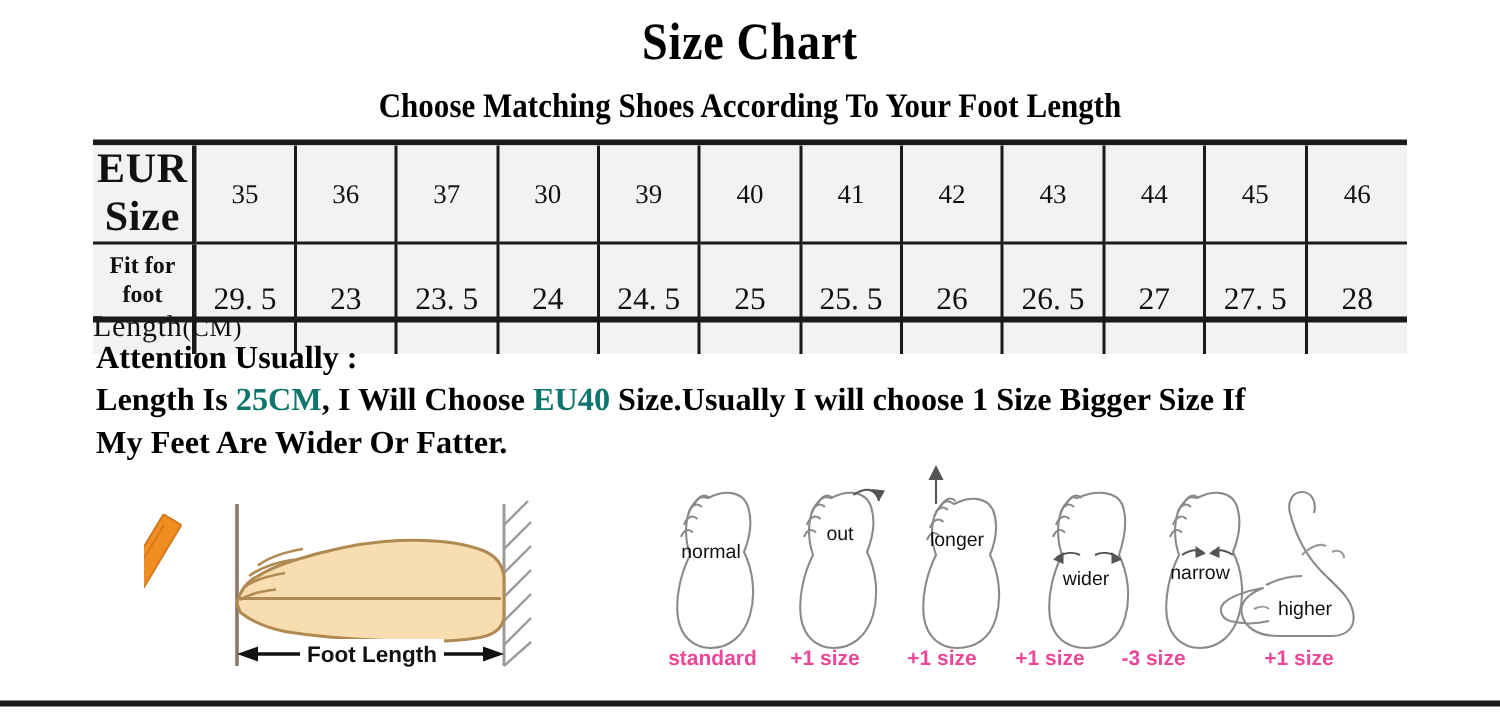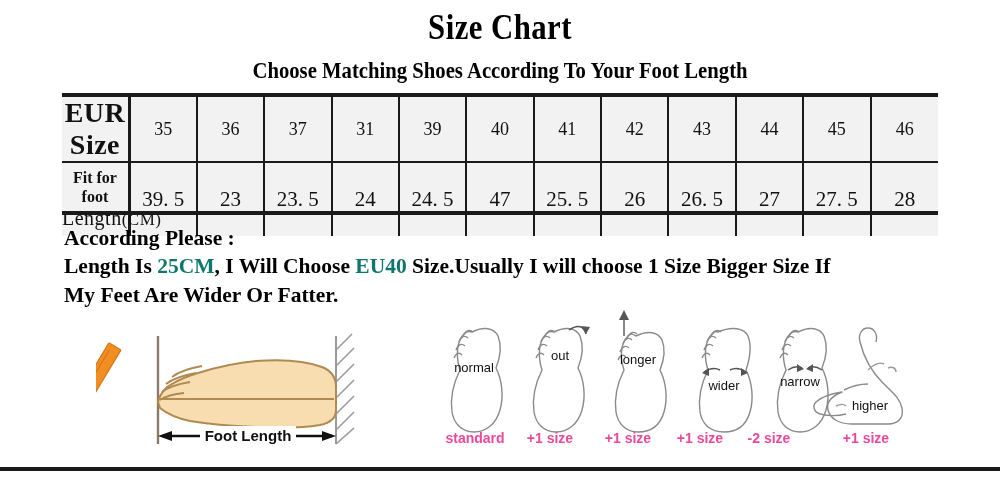--- a/index.html
+++ b/index.html
@@ -109,56 +109,56 @@
 <div id="subtitle">Choose Matching Shoes According To Your Foot Length</div>
 
 <div id="table-top-rule"></div>
 <table id="size-table">
   <tbody>
       <tr class="row-head">
     <td class="first-col">EUR Size</td>
     <td>35</td>
     <td>36</td>
     <td>37</td>
-    <td>31</td>
+    <td>30</td>
     <td>39</td>
     <td>40</td>
     <td>41</td>
     <td>42</td>
     <td>43</td>
     <td>44</td>
     <td>45</td>
     <td class="last-col">46</td>
   </tr>
   <tr class="row-len">
     <td class="first-col">
       <span class="len-label">
         <span class="l1">Fit for foot</span>
         <span class="l2"><span>Length</span><small>(CM)</small></span>
       </span>
     </td>
-    <td>39. 5</td>
+    <td>29. 5</td>
     <td>23</td>
     <td>23. 5</td>
     <td>24</td>
     <td>24. 5</td>
-    <td>47</td>
+    <td>25</td>
     <td>25. 5</td>
     <td>26</td>
     <td>26. 5</td>
     <td>27</td>
     <td>27. 5</td>
     <td class="last-col">28</td>
   </tr>
 </tbody>
   </table>
 <div id="table-bottom-rule"></div>
 
 <div id="attention">
-  <span class="ln">According Please :</span>
+  <span class="ln">Attention Usually :</span>
   <span class="ln"><span>Length Is </span><span class="hl">25CM</span><span>, I Will Choose </span><span class="hl">EU40</span><span> Size.Usually I will choose 1 Size Bigger Size If</span></span>
   <span class="ln">My Feet Are Wider Or Fatter.</span>
 </div>
 
 <svg id="measure-illustration" viewBox="0 0 270 122">
 
   <line x1="62" y1="4" x2="62" y2="112" stroke="#8a7a6a" stroke-width="2.4"></line>
 
   <line x1="240" y1="4" x2="240" y2="112" stroke="#9a9a9a" stroke-width="2"></line>
   <g stroke="#9a9a9a" stroke-width="1.6">
@@ -285,16 +285,16 @@
     <text x="292" y="84" text-anchor="middle">wider</text>
     <text x="368" y="80" text-anchor="middle">narrow</text>
     <text x="438" y="104" text-anchor="middle">higher</text>
   </g>
 </svg>
 
 <div class="ft-label" style="left:432px;top:430px;width:86px;">standard</div>
 <div class="ft-label" style="left:510px;top:430px;width:80px;">+1 size</div>
 <div class="ft-label" style="left:588px;top:430px;width:80px;">+1 size</div>
 <div class="ft-label" style="left:660px;top:430px;width:80px;">+1 size</div>
-<div class="ft-label" style="left:730px;top:430px;width:78px;">-2 size</div>
+<div class="ft-label" style="left:730px;top:430px;width:78px;">-3 size</div>
 <div class="ft-label" style="left:826px;top:430px;width:80px;">+1 size</div>
 
 <div id="bottom-rule"></div>
 
 </body></html>

